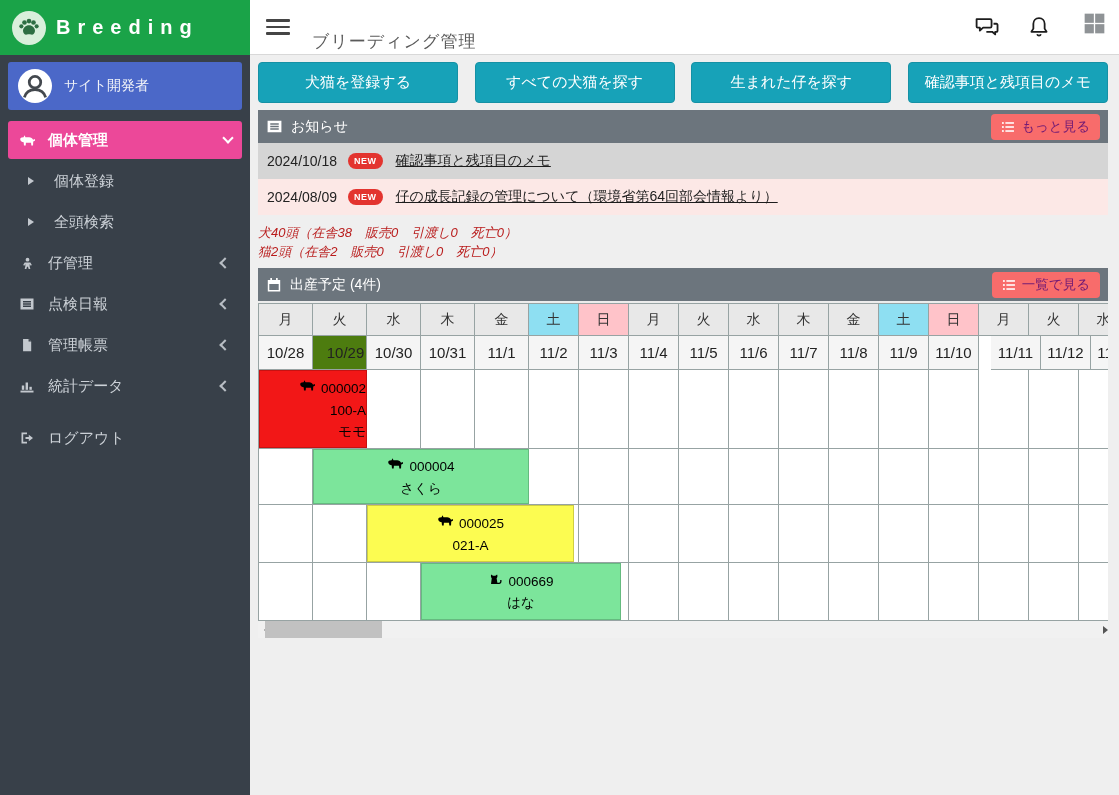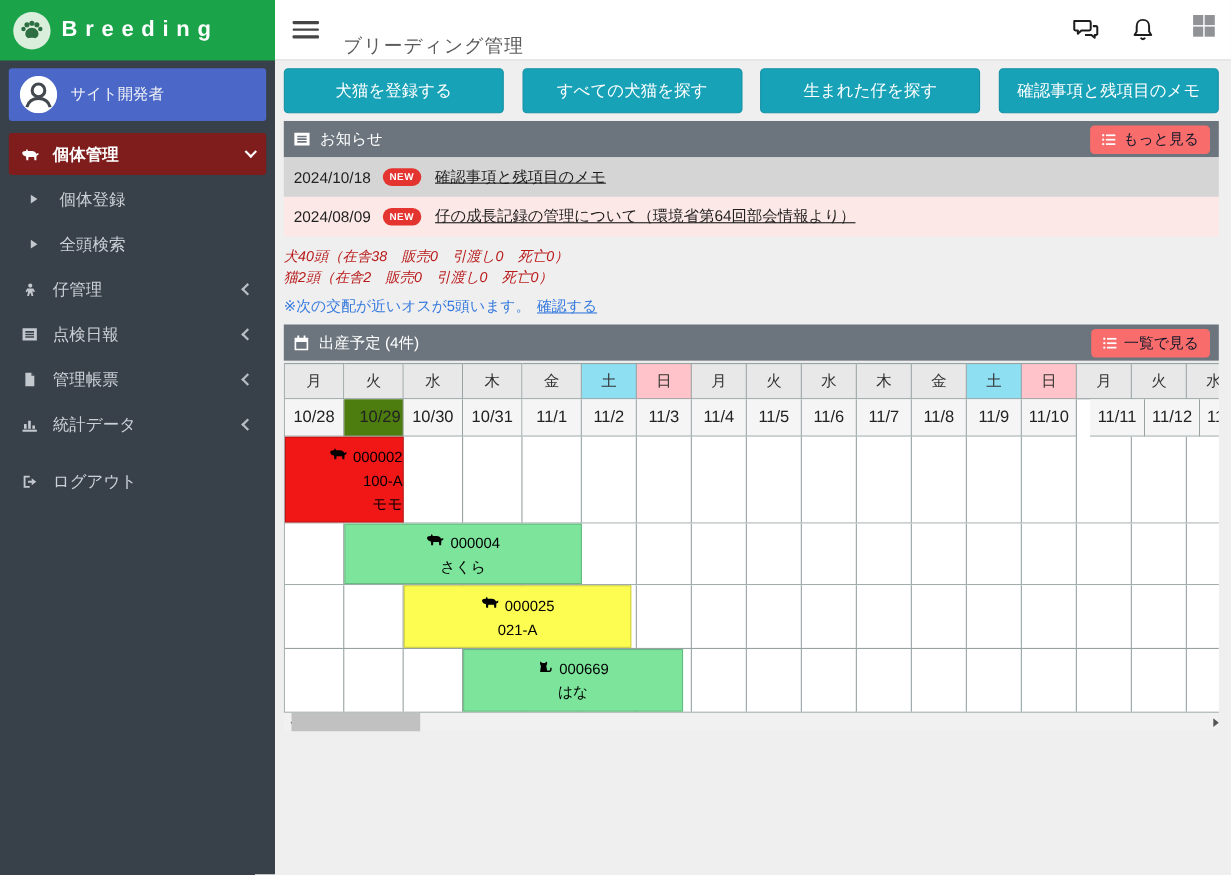--- a/index.html
+++ b/index.html
@@ -9,21 +9,21 @@
   
   .sidebar { width:250px; flex-shrink:0; background:#384049; display:flex; flex-direction:column; }
   .brand { height:55px; background:#1aa348; display:flex; align-items:center; padding:0 12px; cursor:pointer; }
   .paw-circle { width:34px; height:34px; border-radius:50%; background:#d9efdb; display:flex; align-items:center; justify-content:center; margin-right:10px; flex-shrink:0;}
   .brand-name { color:#fff; font-size:20px; font-weight:bold; letter-spacing:7px; }
   .user-panel { margin:7px 8px 6px 8px; background:#4b68c8; border-radius:3px; display:flex; align-items:center; padding:7px 10px; height:48px; cursor:pointer;}
   .user-name { color:#f2f4f8; font-size:14px; margin-left:12px; }
   .avatar { width:34px; height:34px; flex-shrink:0; }
   .nav { padding:2px 0; }
   .nav-item { display:flex; align-items:center; height:38px; margin:3px 8px; padding:0 10px; border-radius:3px; color:#ccd1d7; font-size:15px; cursor:pointer; }
-  .nav-item.active { background:#7f1d1d; color:#fff; font-weight:bold; }
+  .nav-item.active { background:#ec4899; color:#fff; font-weight:bold; }
   .nav-item .ic { width:18px; height:18px; margin-right:12px; display:flex; align-items:center; justify-content:center; flex-shrink:0;}
   .nav-item.sub { padding-left:14px; }
   .nav-item.sub .ic { margin-right:14px; }
   .nav-item.logout { margin-top:14px; }
   .chev { width:8px; height:8px; border-right:2px solid #b9bec5; border-bottom:2px solid #b9bec5; margin-left:auto; flex-shrink:0;}
   .chev.down { transform:rotate(45deg); margin-top:-4px; border-color:#fff; }
   .chev.left { transform:rotate(135deg); margin-right:3px;}
   .caret-r { width:0; height:0; border-left:6px solid #c3c8ce; border-top:4.5px solid transparent; border-bottom:4.5px solid transparent; }
 
   
@@ -39,21 +39,21 @@
   .content { padding:7px 11px 0 8px; flex:1; }
 
   
   .actions { display:flex; justify-content:space-between; }
   .action-btn { width:200px; height:41px; background:#17a2b8; border:1px solid #1591a5; border-radius:4px; color:#fff; font-size:15px; display:flex; align-items:center; justify-content:center; cursor:pointer; font-family:inherit; }
 
   
   .section { margin-top:7px; }
   .sec-head { height:33px; background:#6c757d; color:#fff; display:flex; align-items:center; padding:0 8px; font-size:14px; }
   .sec-head .ic { margin-right:8px; display:flex; }
-  .red-btn { margin-left:auto; background:#f86c6b; border:none; border-radius:4px; height:26px; padding:0 10px; color:#0f172a; font-size:13.5px; display:flex; align-items:center; gap:6px; cursor:pointer; font-family:inherit;}
+  .red-btn { margin-left:auto; background:#f86c6b; border:none; border-radius:4px; height:26px; padding:0 10px; color:#701a75; font-size:13.5px; display:flex; align-items:center; gap:6px; cursor:pointer; font-family:inherit;}
 
   
   .notice-row { height:36px; display:flex; align-items:center; padding:0 9px; font-size:14px; color:#222; }
   .notice-row.odd { background:#d5d5d5; }
   .notice-row.even { background:#fce8e6; }
   .notice-date { width:81px; flex-shrink:0;}
   .badge-new { background:#e3342f; color:#fff; font-size:9px; font-weight:bold; padding:3px 6px; border-radius:8px; letter-spacing:.5px;}
   .notice-link { margin-left:13px; color:#1d1d1d; text-decoration:underline; cursor:pointer;}
 
   
@@ -258,23 +258,20 @@
             <span class="badge-new">NEW</span>
             <a class="notice-link">仔の成長記録の管理について（環境省第64回部会情報より）</a>
           </div>
         </div>
     </section>
 
     <div class="stats">
       <div>犬40頭（在舎38　販売0　引渡し0　死亡0）</div>
       <div>猫2頭（在舎2　販売0　引渡し0　死亡0）</div>
     </div>
-    <div class="alert-line">
-      <span>※次の交配が近いオスが5頭います。</span><a>確認する</a>
-    </div>
 
     <section class="section">
       <div class="sec-head">
         <span class="ic">
           <svg width="16" height="16" viewBox="0 0 16 16" fill="#fff" fill-rule="evenodd">
             <path d="M1.8 3 H14.2 V14.5 H1.8 Z M3.3 7 V13 H12.7 V7 Z"></path>
             <rect x="4.3" y="1" width="1.7" height="3.2"></rect>
               <rect x="10" y="1" width="1.7" height="3.2"></rect>
           </svg>
         </span>

